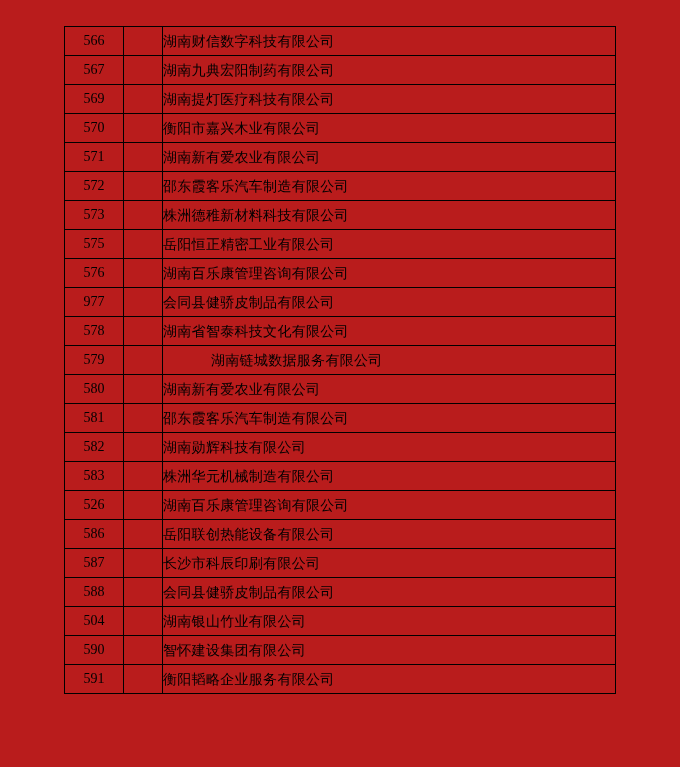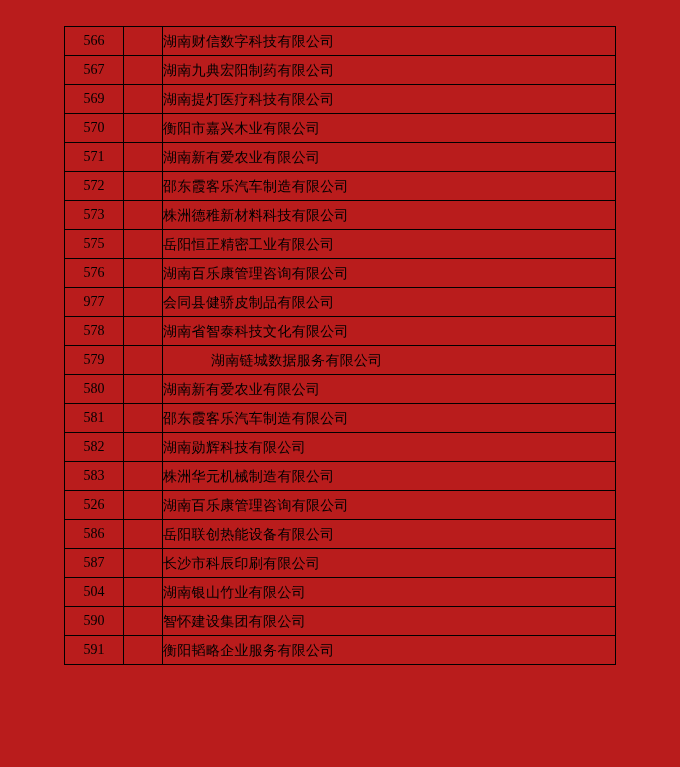--- a/index.html
+++ b/index.html
@@ -167,20 +167,25 @@
             <td class="col-num">586</td>
             <td class="col-blank"></td>
             <td class="col-name">岳阳联创热能设备有限公司</td>
           </tr>
           <tr>
             <td class="col-num">587</td>
             <td class="col-blank"></td>
             <td class="col-name">长沙市科辰印刷有限公司</td>
           </tr>
           <tr>
+            <td class="col-num">588</td>
+            <td class="col-blank"></td>
+            <td class="col-name">会同县健骄皮制品有限公司</td>
+          </tr>
+          <tr>
             <td class="col-num">504</td>
             <td class="col-blank"></td>
             <td class="col-name">湖南银山竹业有限公司</td>
           </tr>
           <tr>
             <td class="col-num">590</td>
             <td class="col-blank"></td>
             <td class="col-name">智怀建设集团有限公司</td>
           </tr>
           <tr>

